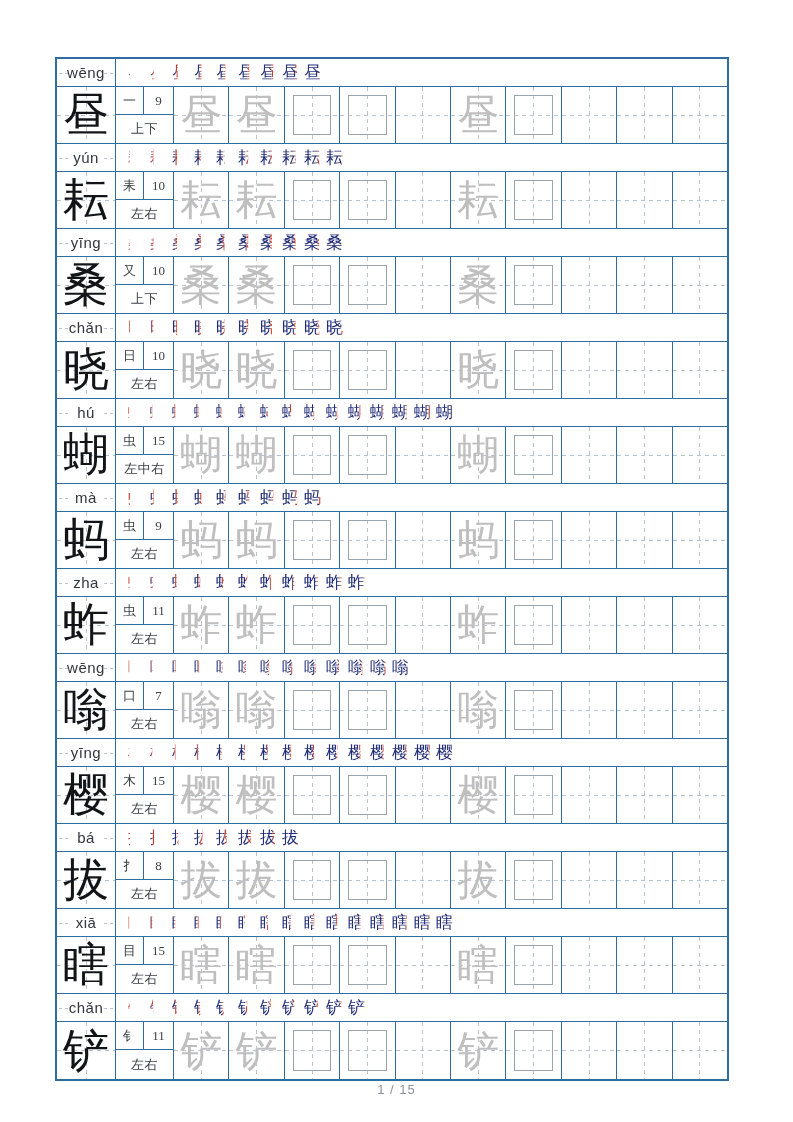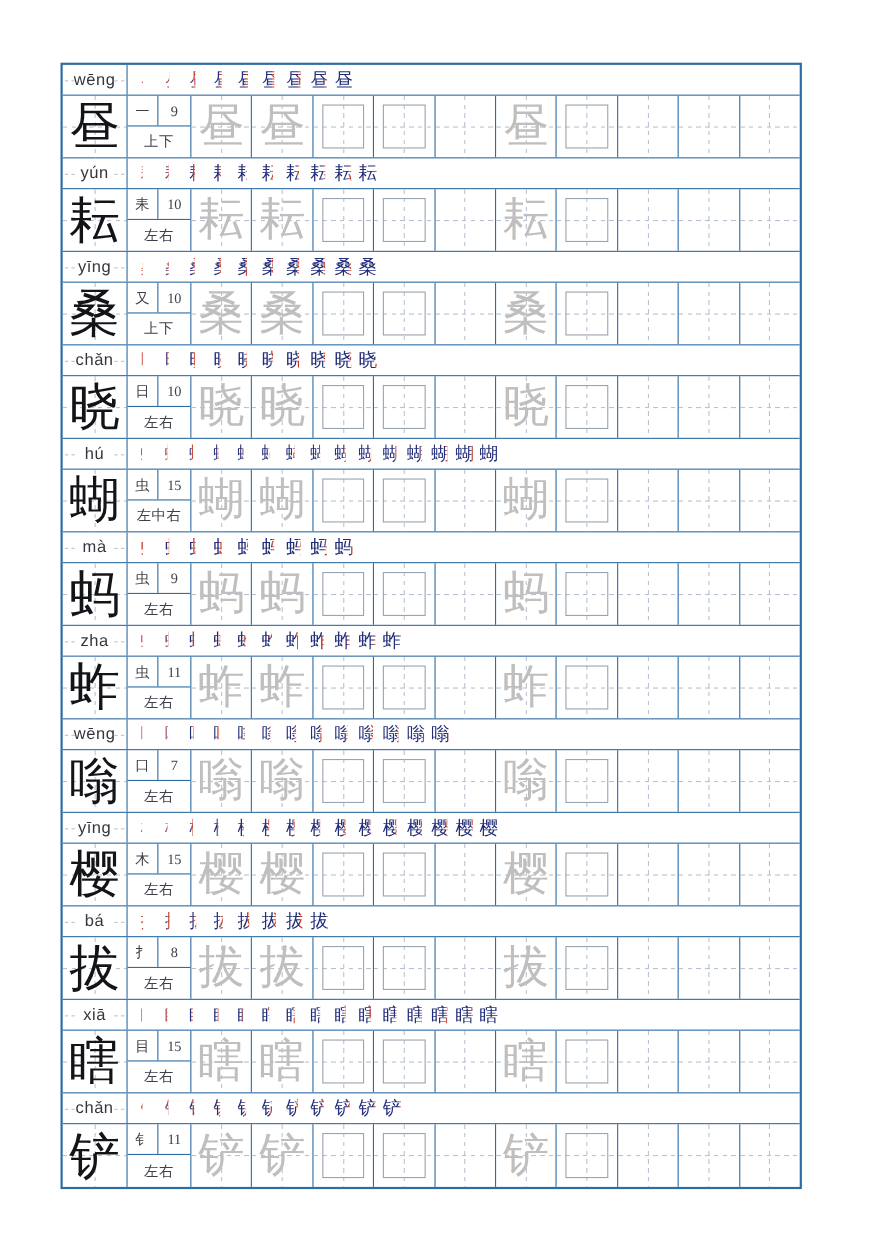--- a/index.html
+++ b/index.html
@@ -1091,13 +1091,14 @@
               <span class="trace">铲</span>
             </div>
             <div class="cell guide sq"></div>
             <div class="cell guide"></div>
             <div class="cell guide"></div>
             <div class="cell guide"></div>
           </div>
     </div>
   </div>
 </div>
+  <div class="page-number">1 / 15</div>
 </div>
 
 </body></html>

